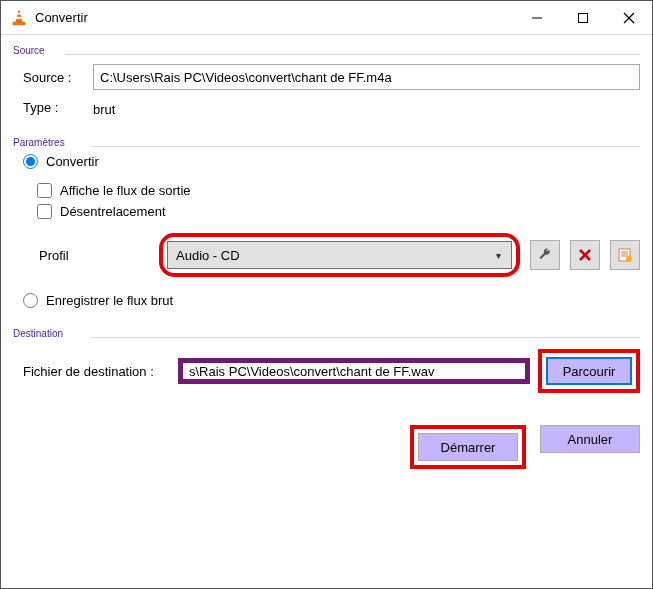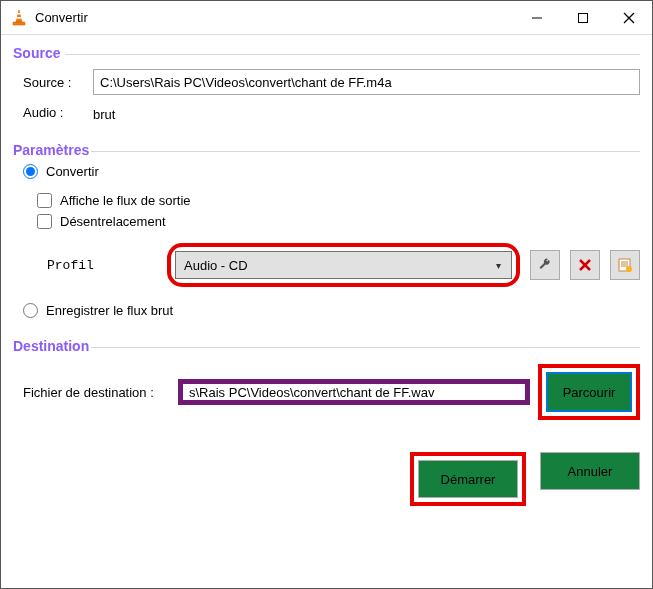--- a/index.html
+++ b/index.html
@@ -5,38 +5,38 @@
   * { box-sizing: border-box; font-family: "Segoe UI", Tahoma, sans-serif; font-size: 13px; }
   body { margin: 0; background: #fff; }
   .window { width: 653px; height: 589px; border: 1px solid #555; background: #fff; display: flex; flex-direction: column; }
   .titlebar { height: 34px; display: flex; align-items: center; border-bottom: 1px solid #ddd; }
   .titlebar .icon { width: 20px; height: 20px; margin: 0 6px 0 8px; }
   .titlebar .title { flex: 1; font-size: 13px; }
   .winbtns { display: flex; height: 100%; }
   .winbtn { width: 46px; display: flex; align-items: center; justify-content: center; font-size: 14px; cursor: pointer; }
   .content { flex: 1; padding: 10px 12px 14px; display: flex; flex-direction: column; }
   fieldset { border: none; padding: 0; margin: 0 0 14px 0; position: relative; }
-  .legend { font-size: 14px; color: #8b5cf6; margin-bottom: 6px; padding-left: 0; font-weight: bold; }
+  .legend { font-size: 10px; color: #4c1d95; margin-bottom: 6px; padding-left: 0; }
   .hr { border-top: 1px solid #d8d8d8; position: absolute; top: 9px; right: 0; }
   .row { display: flex; align-items: center; margin: 8px 0 6px 10px; }
   .label { width: 70px; }
   .src-input { flex: 1; height: 26px; border: 1px solid #a9a9a9; background: #fff; padding: 2px 6px; }
   .type-val { padding-top: 4px; }
   .radio, .checkbox { width: 15px; height: 15px; margin: 0 8px 0 0; }
   .params-opt { margin: 6px 0 6px 10px; display: flex; align-items: center; }
   .sub { margin-left: 24px; }
   .profile-row { display: flex; align-items: center; margin: 14px 0 14px 10px; }
-  .profile-label { width: 120px; margin-left: 24px; font-family: Liberation Mono, monospace; }
+  .profile-label { width: 120px; margin-left: 16px; }
   .select { flex: 1; height: 28px; border: 1px solid #707070; background: #e1e1e1; display: flex; align-items: center; padding: 0 8px; position: relative; cursor: pointer; }
   .select .caret { position: absolute; right: 10px; font-size: 10px; color: #333; }
   .iconbtn { width: 30px; height: 30px; border: 1px solid #adadad; background: #e1e1e1; margin-left: 10px; display: flex; align-items: center; justify-content: center; cursor: pointer; }
   .dest-row { display: flex; align-items: center; margin: 10px 0 0 10px; }
   .dest-label { width: 155px; }
   .dest-input { flex: 1; height: 26px; border: 5px solid #701a75; padding: 2px 6px; background: #fff; }
-  .btn { height: 28px; border: 1px solid #adadad; background: #15803d; padding: 18px 18px; cursor: pointer; font-size: 13px; display: flex; align-items: center; justify-content: center; }
+  .btn { height: 28px; border: 1px solid #adadad; background: #c4b5fd; padding: 12px 18px; cursor: pointer; font-size: 13px; display: flex; align-items: center; justify-content: center; }
   .btn.primary { border: 2px solid #0078d7; }
   .browse { width: 86px; margin-left: 8px; }
   .actions { display: flex; justify-content: flex-end; gap: 14px; margin-top: 18px; }
   .actions .btn { width: 100px; }
   .hl-wrap { border: 4px solid #e60000; padding: 4px; }
 </style>
 </head>
 <body>
 
 <div class="window">
@@ -74,21 +74,21 @@
   <div class="content">
 
     <fieldset>
       <div class="legend">Source</div>
       <div class="hr" style="left:52px;"></div>
       <div class="row">
         <span class="label">Source :</span>
         <input class="src-input" type="text" readonly="" value="C:\Users\Rais PC\Videos\convert\chant de FF.m4a" style="">
       </div>
       <div class="row">
-        <span class="label">Audio :</span>
+        <span class="label">Type :</span>
         <span class="type-val">brut</span>
       </div>
     </fieldset>
 
     <fieldset>
       <div class="legend">Paramètres</div>
       <div class="hr" style="left:78px;"></div>
 
       <div class="params-opt">
         <input type="radio" class="radio" name="mode" checked="" style="">

